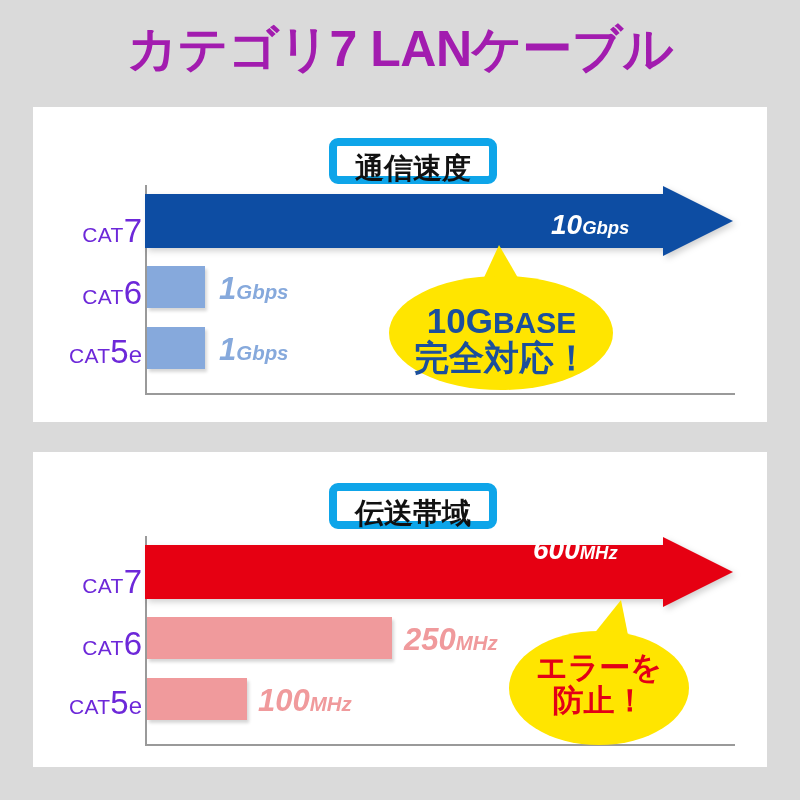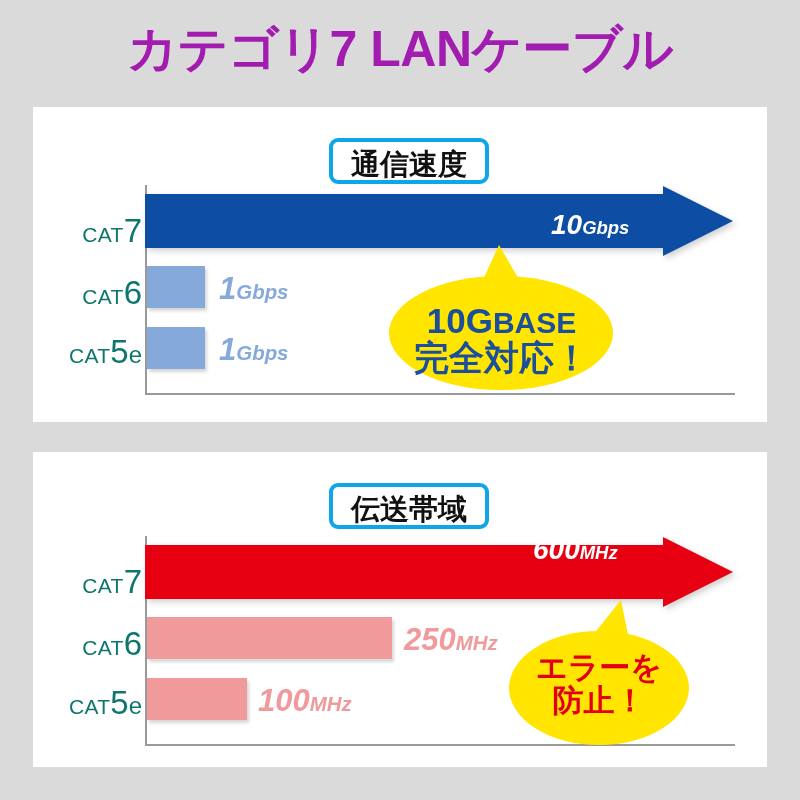--- a/index.html
+++ b/index.html
@@ -43,21 +43,21 @@
     background: #ffffff;
     left: 33px;
     width: 734px;
   }
   .panel-speed { top: 107px; height: 315px; }
   .panel-band  { top: 452px; height: 315px; }
 
   
   .section-chip {
     position: absolute;
-    border: 4px solid #0ea5e9;
+    border: 8px solid #0ea5e9;
     border-radius: 9px;
     background: #ffffff;
     height: 46px;
     line-height: 44px;
     padding: 0 18px;
     font-size: 29px;
     font-weight: bold;
     color: #111111;
     white-space: nowrap;
     box-sizing: border-box;
@@ -78,21 +78,21 @@
   }
   .axis-v-speed { left: 145px; top: 185px; height: 210px; }
   .axis-h-speed { left: 145px; top: 393px; width: 590px; }
   .axis-v-band  { left: 145px; top: 536px; height: 210px; }
   .axis-h-band  { left: 145px; top: 744px; width: 590px; }
 
   
   .cat-label {
     position: absolute;
     white-space: nowrap;
-    color: #0f766e;
+    color: #6d28d9;
     font-weight: normal;
     text-align: right;
     width: 92px;
     right: auto;
   }
   .cat-label .cat-word {
     font-size: 21px;
     letter-spacing: 0.3px;
   }
   .cat-label .cat-num {

